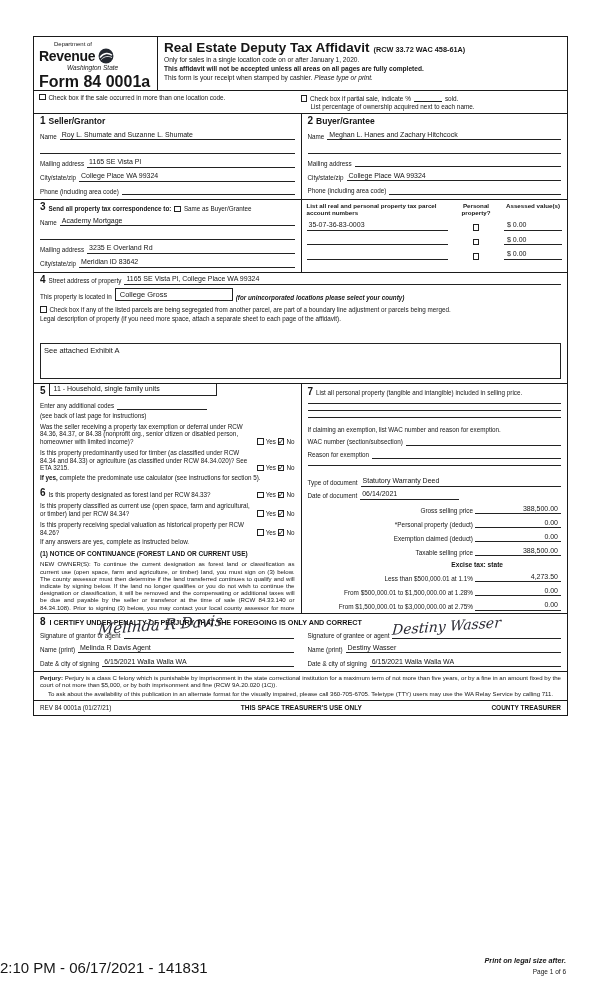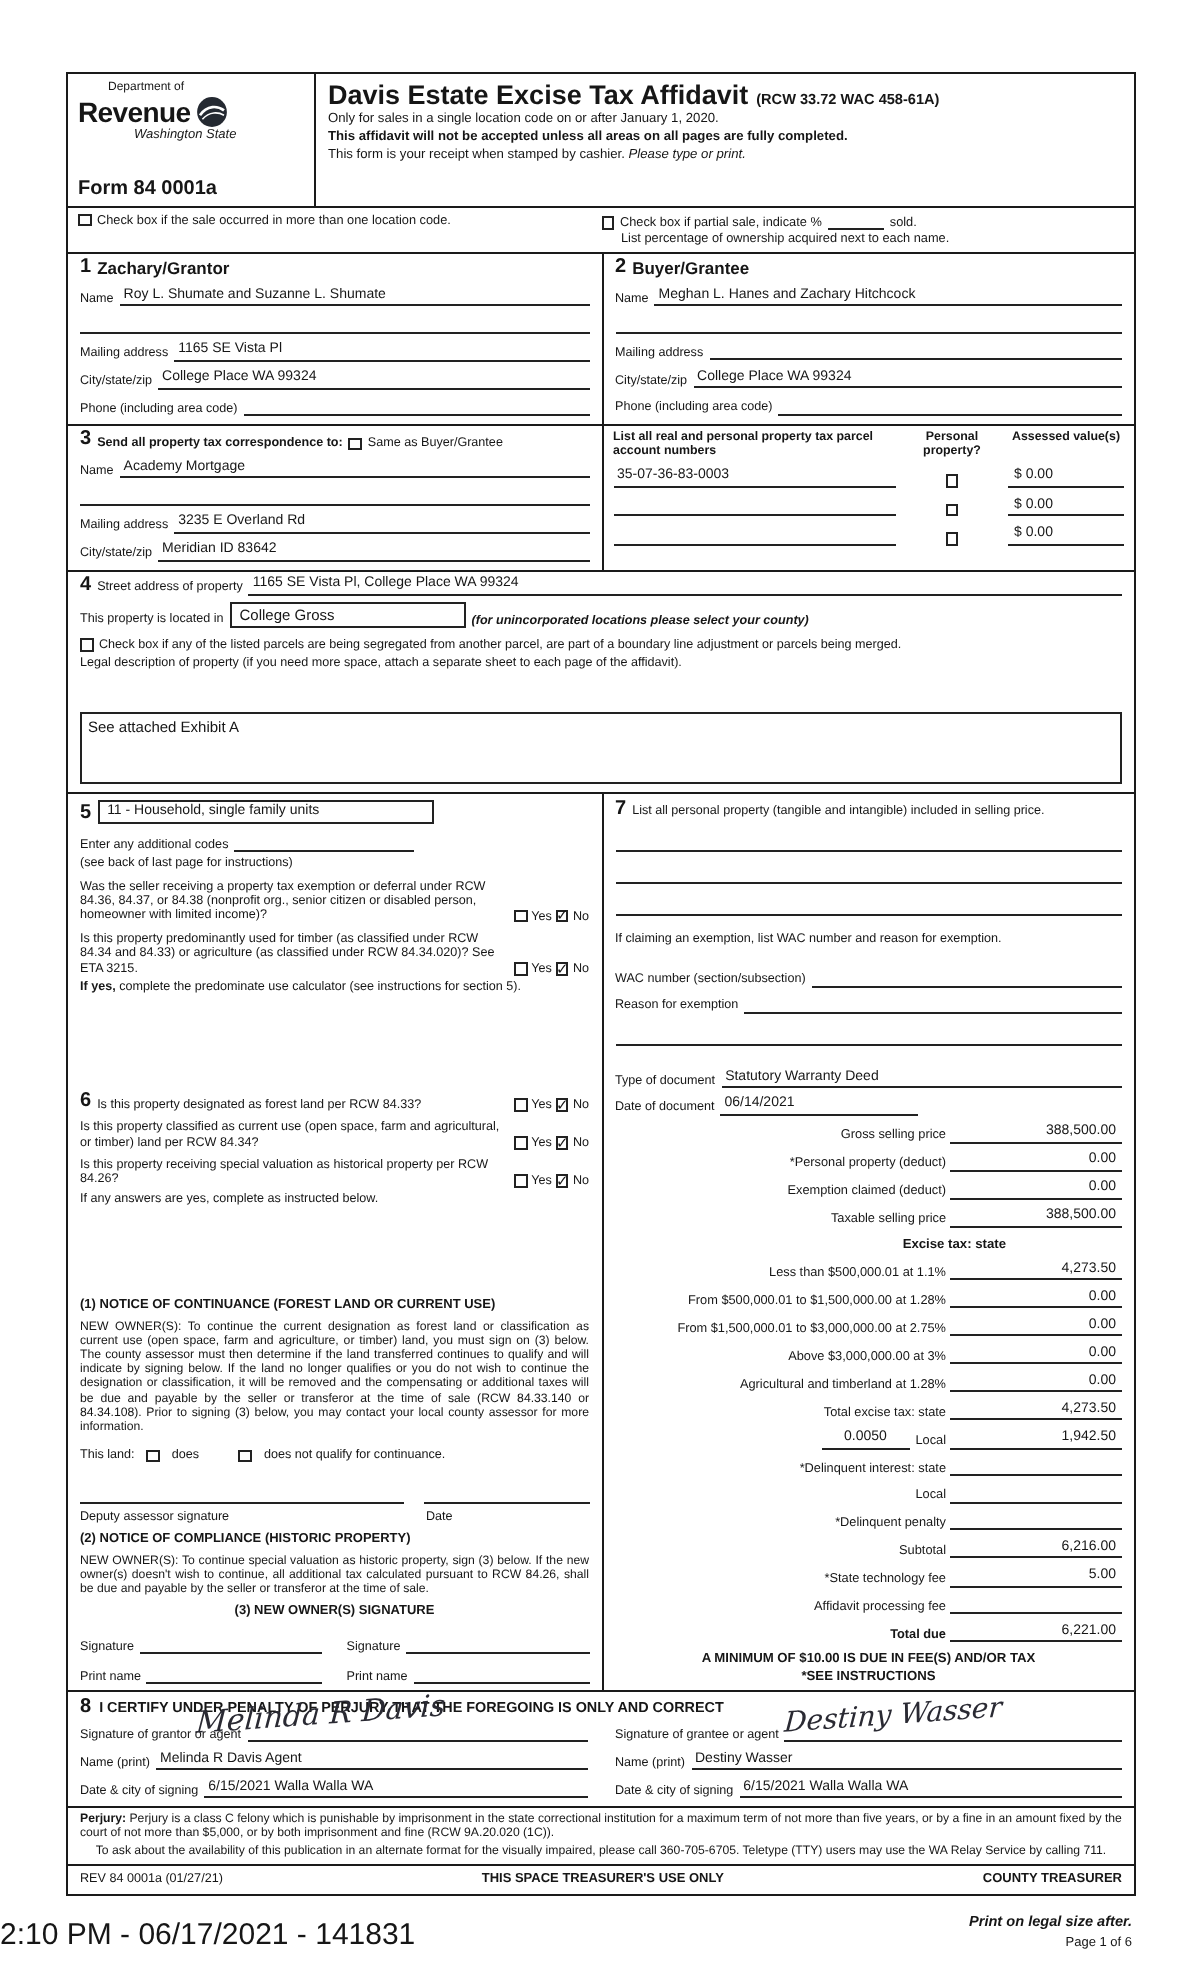--- a/index.html
+++ b/index.html
@@ -1,35 +1,35 @@
 <!DOCTYPE html>
 <html><head>
 <meta charset="utf-8">
 <style>
   *{box-sizing:border-box;margin:0;padding:0}
   html,body{width:600px;height:988px}
   body{background:#fff;font-family:"Liberation Sans","DejaVu Sans",sans-serif;color:#161616}
   .sheet{position:relative;width:600px;height:988px;background:#fff;overflow:hidden}
-  .form-box{position:absolute;left:33px;top:36px;width:535px;height:912px;border:1.5px solid #1a1a1a;background:#fff;display:flex;flex-direction:column;overflow:hidden}
+  .form-box{position:absolute;left:33px;top:36px;width:535px;height:680px;border:1.5px solid #1a1a1a;background:#fff;display:flex;flex-direction:column;overflow:hidden}
   .b{font-weight:bold}.i{font-style:italic}
   .row{display:flex;align-items:flex-end;gap:3px;min-height:9px}
   .lbl{font-size:6.3px;line-height:7.5px;white-space:nowrap}
   .fill{flex:1;border-bottom:0.8px solid #222;font-size:7px;line-height:8.5px;min-height:9px;padding:0 2px;white-space:nowrap;overflow:hidden}
   .cb{display:inline-flex;width:6.5px;height:6.5px;border:0.9px solid #222;flex:none;align-items:center;justify-content:center;font-size:7.5px;line-height:1;background:#fff;overflow:visible}
   .secnum{font-size:10px;font-weight:bold;line-height:10px;flex:none}
   .sechead{font-size:8.5px;font-weight:bold;line-height:9px}
   
   .hdr{display:flex;border-bottom:1.2px solid #1a1a1a}
   .hdr-left{width:124px;flex:none;border-right:1px solid #1a1a1a;padding:4px 5px 3px}
   .dept{font-size:6px;line-height:6.5px;margin-left:15px}
   .brandrow{display:flex;align-items:center;gap:3px}
   .brand{font-size:14px;font-weight:bold;line-height:14px;letter-spacing:-.3px}
   .logo{width:16px;height:16px;flex:none}
   .wastate{font-size:6.5px;font-style:italic;margin-left:28px;line-height:7px}
-  .formnum{font-size:10px;font-weight:bold;margin-top:18px;line-height:11px}
+  .formnum{font-size:16px;font-weight:bold;margin-top:5px;line-height:11px}
   .hdr-right{flex:1;padding:4px 6px 2px}
   .titlerow{display:flex;align-items:baseline;gap:4px}
   .title{font-size:13.5px;font-weight:bold;line-height:14px;white-space:nowrap}
   .rcw{font-size:7.3px;font-weight:bold;white-space:nowrap}
   .note{font-size:6.6px;line-height:8px;margin-top:1px}
   
   .chkrow{display:flex;border-bottom:1px solid #1a1a1a;padding:3px 5px;font-size:6.4px}
   .chkcell{display:flex;gap:3px;align-items:flex-start}
   .chk-left{width:50%}
   .chk-right{width:50%;display:block}
@@ -113,21 +113,21 @@
             <circle cx="10" cy="10" r="9.3" fill="#242931"></circle>
             <path d="M2.5 12 C7 5.5, 13.5 6, 17.5 9" stroke="#ffffff" stroke-width="1.7" fill="none"></path>
             <path d="M4 14.5 C8.5 9.5, 14 10, 17.5 12" stroke="#ffffff" stroke-width="1" fill="none"></path>
           </svg>
         </div>
         <div class="wastate">Washington State</div>
         <div class="formnum">Form 84 0001a</div>
       </div>
       <div class="hdr-right">
         <div class="titlerow">
-          <span class="title">Davis Estate Excise Tax Affidavit</span>
+          <span class="title">Real Estate Deputy Tax Affidavit</span>
           <span class="rcw">(RCW 33.72 WAC 458-61A)</span>
         </div>
         <div class="note">Only for sales in a single location code on or after January 1, 2020.</div>
         <div class="note b">This affidavit will not be accepted unless all areas on all pages are fully completed.</div>
         <div class="note"><span>This form is your receipt when stamped by cashier.</span> <span class="i">Please type or print.</span></div>
       </div>
     </div>
 
     <div class="chkrow">
       <div class="chkcell chk-left">
@@ -142,21 +142,21 @@
           <span>sold.</span>
         </div>
         <div class="ownote">List percentage of ownership acquired next to each name.</div>
       </div>
     </div>
 
     <div class="grantors">
       <div class="gcol">
         <div class="row">
           <span class="secnum">1</span>
-          <span class="sechead">Zachary/Grantor</span>
+          <span class="sechead">Seller/Grantor</span>
         </div>
         <div class="row">
             <span class="lbl">Name</span>
             <span class="fill">Roy L. Shumate and Suzanne L. Shumate</span>
           </div>
         <div class="row">
             <span class="fill"></span>
           </div>
         <div class="row">
             <span class="lbl">Mailing address</span>

